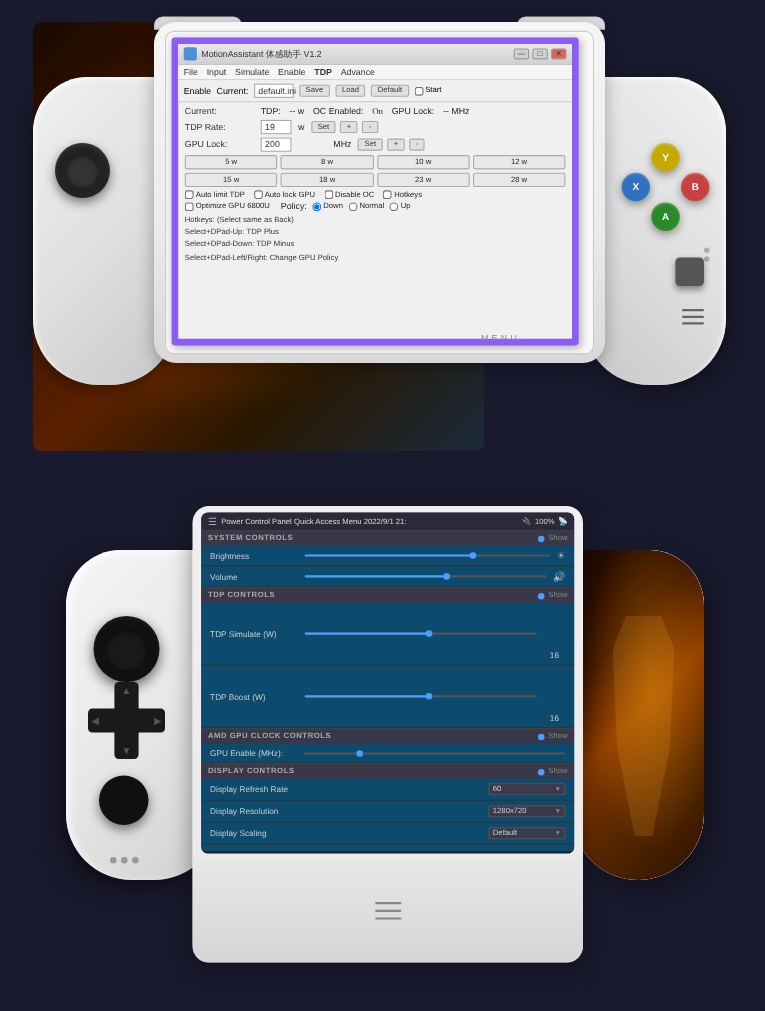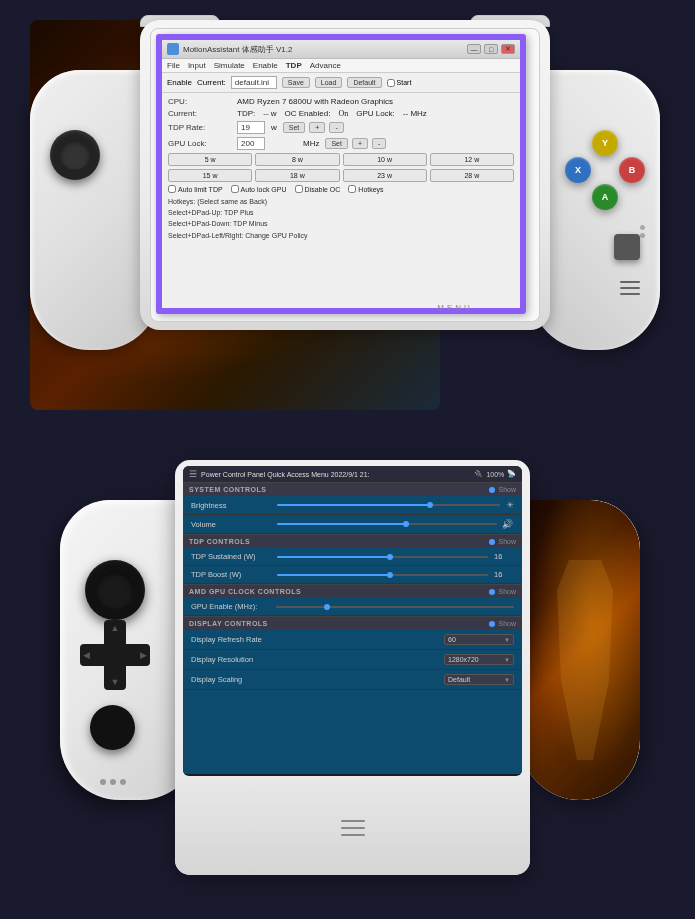--- a/index.html
+++ b/index.html
@@ -549,21 +549,22 @@
 
     .pcp-icon {
       font-size: 9px;
       color: #aaa;
     }
 
     .pcp-value {
       font-size: 7.5px;
       color: #ccc;
       min-width: 20px;
-      text-align: left;
+      text-align: center;
+      margin-top: 39px;
     }
 
     .pcp-select-row {
       padding: 4px 8px;
       display: flex;
       align-items: center;
       justify-content: space-between;
       border-bottom: 1px solid #333;
     }
 
@@ -854,36 +855,32 @@
           <span>Input</span>
           <span>Simulate</span>
           <span>Enable</span>
           <span style="font-weight:bold;">TDP</span>
           <span>Advance</span>
         </div>
 
         <div class="win-toolbar">
           <span>Enable</span>
           <span>Current:</span>
-          <div class="win-input" style="width:46px;">default.ini</div>
+          <div class="win-input" style="width:36px;">default.ini</div>
           <div class="win-toolbar-btn">Save</div>
           <div class="win-toolbar-btn">Load</div>
           <div class="win-toolbar-btn">Default</div>
           <div class="win-check">
             <input type="checkbox" style="width: 8px; height: 8px;">
             <span>Start</span>
           </div>
         </div>
 
         <div class="win-content">
 
-          <div class="win-row">
-            <span class="win-label">CPU:</span>
-            <span>AMD Ryzen 7 6800U with Radeon Graphics</span>
-          </div>
 
           <div class="win-row">
             <span class="win-label">Current:</span>
             <span>TDP:</span>
             <span style="margin:0 4px;">-- w</span>
             <span>OC Enabled:</span>
             <span style="margin:0 4px;font-family:Liberation Serif, serif;">On</span>
             <span>GPU Lock:</span>
             <span style="margin:0 4px;">-- MHz</span>
           </div>
@@ -929,20 +926,36 @@
             <div class="win-check">
               <input type="checkbox" style="width: 8px; height: 8px;">
               <span>Disable OC</span>
             </div>
             <div class="win-check">
               <input type="checkbox" style="width: 8px; height: 8px;">
               <span>Hotkeys</span>
             </div>
           </div>
 
+          <div class="win-radio-row">
+            <div class="win-check">
+              <input type="checkbox" style="width: 8px; height: 8px;">
+              <span>Optimize GPU 6800U</span>
+            </div>
+            <span style="margin-left:5px;">Policy:</span>
+            <label style="display:flex;align-items:center;gap:2px;font-size:7px;">
+              <input type="radio" name="policy" checked="" style="width: 8px; height: 8px;"> Down
+            </label>
+            <label style="display:flex;align-items:center;gap:2px;font-size:7px;">
+              <input type="radio" name="policy" style="width: 8px; height: 8px;"> Normal
+            </label>
+            <label style="display:flex;align-items:center;gap:2px;font-size:7px;">
+              <input type="radio" name="policy" style="width: 8px; height: 8px;"> Up
+            </label>
+          </div>
 
           <div class="win-hotkeys">
             <div>Hotkeys:  (Select same as Back)</div>
             <div>Select+DPad-Up:  TDP Plus</div>
             <div>Select+DPad-Down:  TDP Minus</div>
             <div>Select+DPad-Left/Right: Change GPU Policy</div>
           </div>
         </div>
       </div>
     </div>
@@ -1037,21 +1050,21 @@
 
         <div class="pcp-section-header">
           <span class="pcp-section-title">TDP CONTROLS</span>
           <div class="pcp-show">
             <div class="pcp-toggle"></div>
             <span>Show</span>
           </div>
         </div>
 
         <div class="pcp-row">
-          <span class="pcp-row-label">TDP Sustained (W)</span>
+          <span class="pcp-row-label">TDP Simulate (W)</span>
           <div class="pcp-slider-container">
             <div class="pcp-slider-track">
               <div class="pcp-slider-fill" style="width:55%;"></div>
               <div class="pcp-slider-thumb" style="right:45%;"></div>
             </div>
           </div>
           <span class="pcp-value">16</span>
         </div>
 
         <div class="pcp-row">

